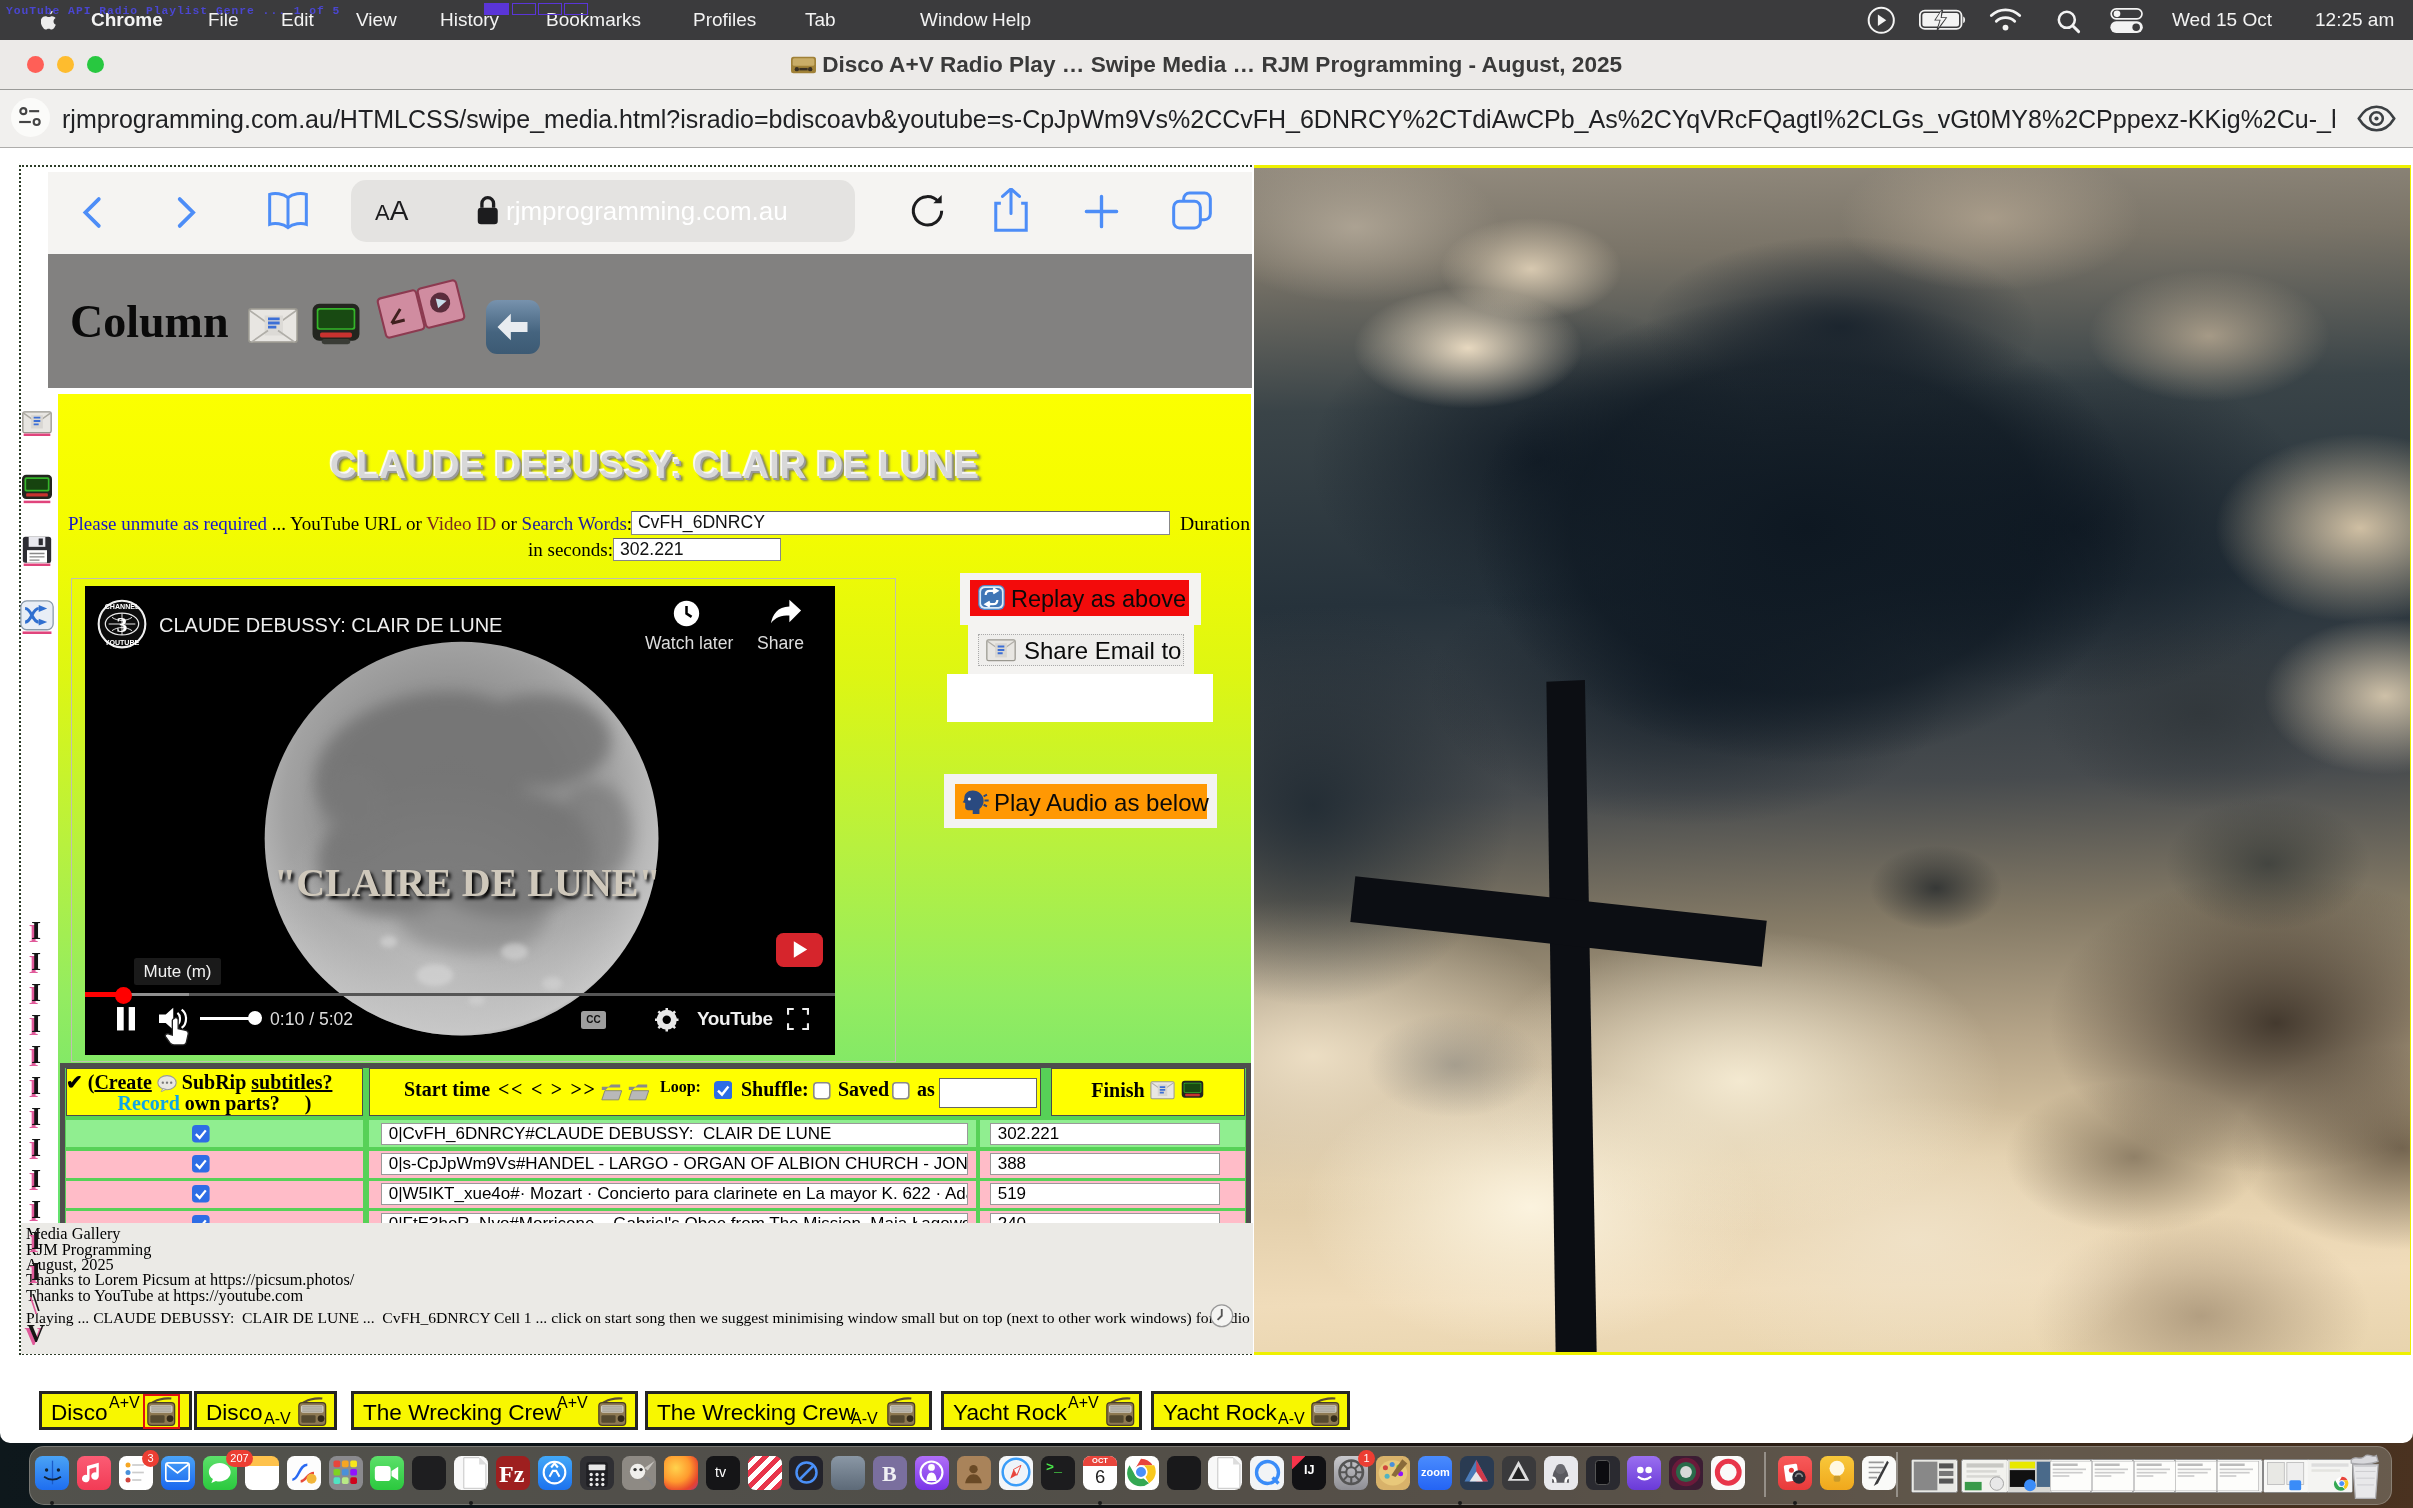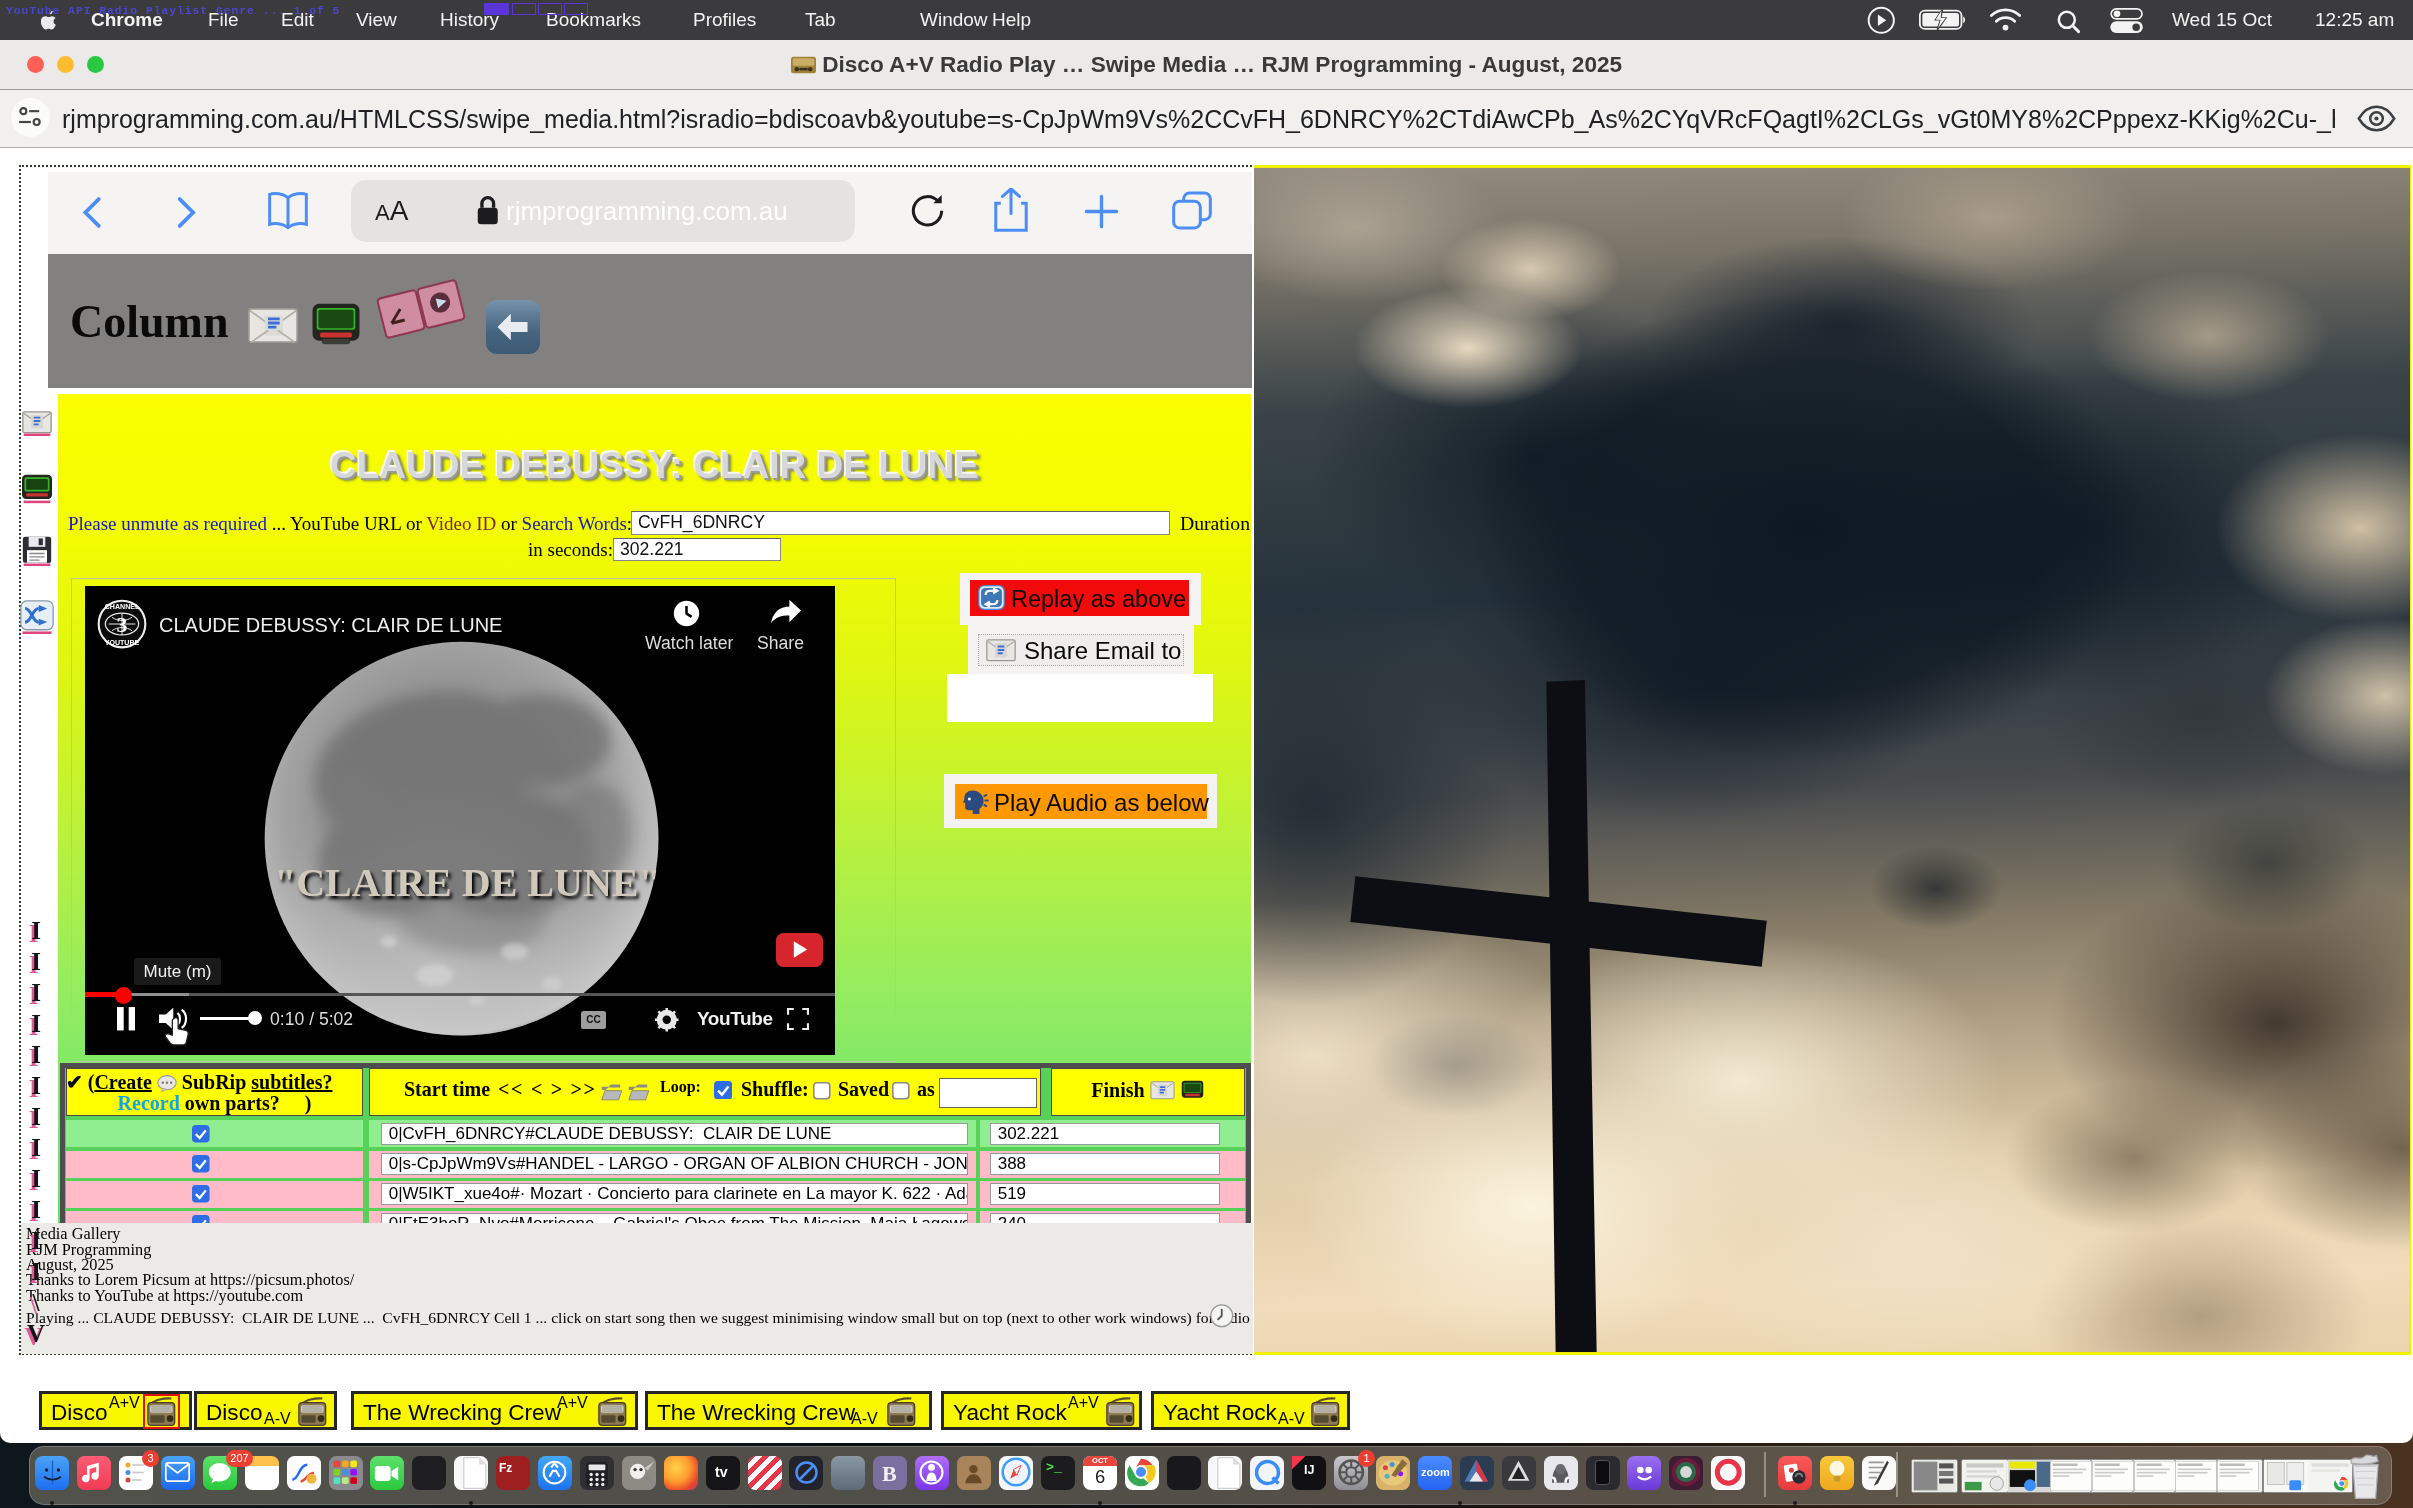--- a/index.html
+++ b/index.html
@@ -622,21 +622,21 @@
     <rect x="23" y="23" width="8" height="8" rx="2" fill="#d0021b"></rect>
   </svg>
 <svg class="abs" style="left:374px;top:1465px" width="25" height="17" viewBox="0 0 30 20">
     <rect x="1" y="1" width="19" height="18" rx="4" fill="#fff"></rect>
     <path d="M21 7l8-5v16l-8-5z" fill="#fff"></path>
   </svg>
 <svg class="abs" style="left:457px;top:1456px" width="34" height="34" viewBox="0 0 40 40">
     <path d="M8 2h18l8 8v28H8z" fill="#fff" stroke="#bbb" stroke-width="1"></path>
     <path d="M26 2l8 8h-8z" fill="#ddd"></path>
   </svg>
-<div class="abs" style="left:499px;top:1461px;color:#fff;font-weight:bold;font-size:12px;font-family:Liberation Sans, sans-serif">Fz</div>
+<div class="abs" style="left:499px;top:1461px;color:#fff;font-weight:bold;font-size:24px;font-family:Liberation Serif, serif">Fz</div>
 <svg class="abs" style="left:542px;top:1460px" width="25" height="25" viewBox="0 0 30 30">
     <circle cx="15" cy="15" r="13" fill="none" stroke="#fff" stroke-width="2.5"></circle>
     <path d="M9 20l4-7h4l4 7M11 9l4-5 4 5" fill="none" stroke="#fff" stroke-width="2.5"></path>
   </svg>
 <svg class="abs" style="left:586px;top:1462px" width="22" height="25" viewBox="0 0 26 30">
     <rect x="0" y="0" width="26" height="30" rx="4" fill="#202024"></rect>
     <g fill="#e8e8e8">
       <rect x="3" y="3" width="20" height="7" rx="1"></rect>
       <circle cx="6" cy="15" r="2"></circle>
       <circle cx="13" cy="15" r="2"></circle>
@@ -649,21 +649,21 @@
       <circle cx="20" cy="27" r="2"></circle>
     </g>
   </svg>
 <svg class="abs" style="left:624px;top:1456px" width="34" height="34" viewBox="0 0 40 40">
     <circle cx="16" cy="18" r="9" fill="#f0efec"></circle>
     <circle cx="13" cy="16" r="2" fill="#333"></circle>
     <circle cx="20" cy="16" r="2" fill="#333"></circle>
     <path d="M24 14l12-8-8 11z" fill="#c8c5c0"></path>
     <path d="M25 25c4 2 8 6 9 10" stroke="#888" stroke-width="3" fill="none"></path>
   </svg>
-<div class="abs" style="left:715px;top:1464px;color:#fff;font-size:14.2px;font-weight:bold">tv</div>
+<div class="abs" style="left:715px;top:1464px;color:#fff;font-size:14.2px;font-weight:normal">tv</div>
 <svg class="abs" style="left:794px;top:1460px" width="25" height="25" viewBox="0 0 30 30">
     <circle cx="15" cy="15" r="12" fill="none" stroke="#4a90f8" stroke-width="3"></circle>
     <path d="M6 24L24 6" stroke="#4a90f8" stroke-width="3"></path>
   </svg>
 <div class="abs" style="left:882px;top:1461px;color:#f0f0f4;font-weight:bold;font-size:22px;font-family:'Liberation Serif',serif">B</div>
 <svg class="abs" style="left:918px;top:1459px" width="27" height="27" viewBox="0 0 32 32">
     <circle cx="16" cy="10" r="4" fill="#fff"></circle>
     <path d="M10 26c0-6 2.5-10 6-10s6 4 6 10" fill="#fff"></path>
     <circle cx="16" cy="16" r="13" fill="none" stroke="#fff" stroke-width="2.5"></circle>
   </svg>

